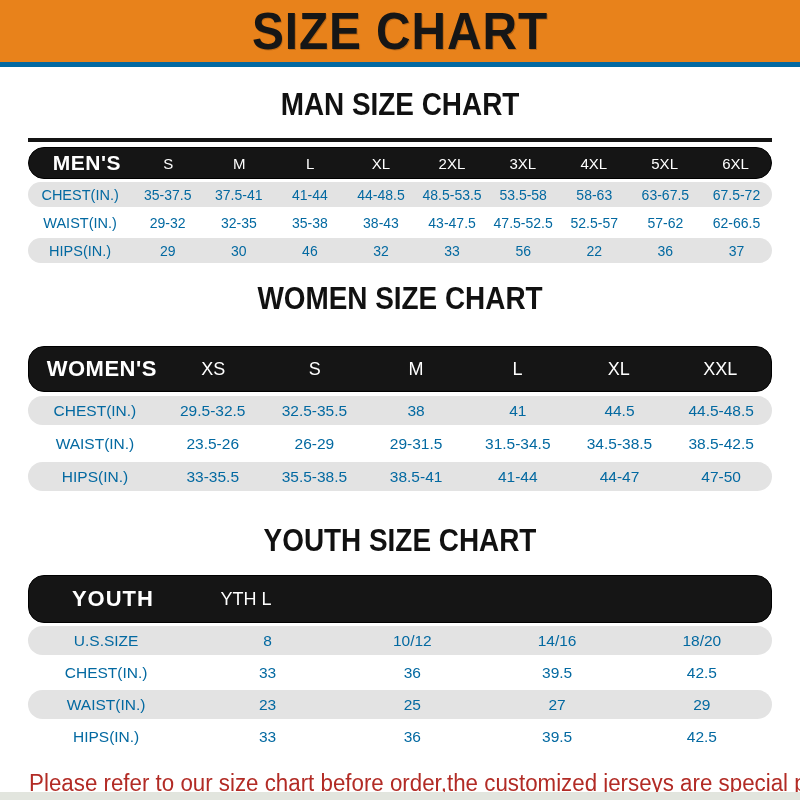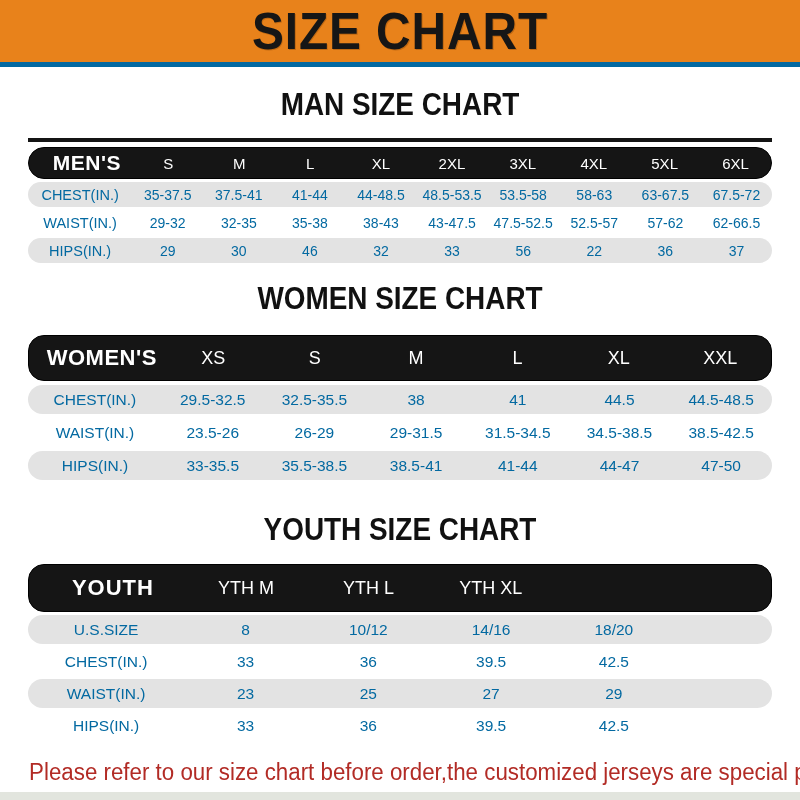--- a/index.html
+++ b/index.html
@@ -67,32 +67,32 @@
 
   
   .table-men{margin-top:15px;}
   .table-men .row{grid-template-columns:14% repeat(9,1fr);}
   .table-men .bar{height:30px;font-size:15px;}
   .table-men .corner{font-size:21px;}
   .table-men .trow{height:25px;font-size:14px;margin-top:3px;}
   .table-men .trow .rowlabel{font-size:14.5px;}
 
   
-  .table-women{margin-top:18px;}
+  .table-women{margin-top:29px;}
   .table-women .row{grid-template-columns:18% repeat(6,1fr);}
   .table-women .bar{height:44px;font-size:18px;}
   .table-women .corner{font-size:22px;}
   .table-women .trow{height:29px;font-size:15.5px;margin-top:4px;}
 
   
   .table-youth{margin-top:16px;}
   .table-youth .row{grid-template-columns:21% repeat(4,16.5%) 1fr;}
   .table-youth .bar{height:46px;font-size:18px;}
   .table-youth .corner{font-size:22px;letter-spacing:1px;}
-  .table-youth .trow{height:29px;font-size:15.5px;margin-top:3px;}
+  .table-youth .trow{height:29px;font-size:15.5px;margin-top:3px;gap:22px;}
 
   
   .footer-note{
     margin-top:16px;
     padding-left:30px;
     color:var(--footer-text,#B22B25);
     font-size:23px;
     line-height:1.4;
     font-weight:500;
     transform:scaleX(0.97);
@@ -208,23 +208,21 @@
           <div class="cell">47-50</div>
         </div>
       </div>
   </div>
 
   <div class="section-heading heading-youth">YOUTH SIZE CHART</div>
   <div class="table-youth">
     <div class="size-table">
         <div class="bar row">
           <div class="cell corner">YOUTH</div>
-          <div class="cell">YTH M</div>
           <div class="cell">YTH L</div>
-          <div class="cell">YTH XL</div>
         </div>
         <div class="trow row stripe">
           <div class="cell rowlabel">U.S.SIZE</div>
           <div class="cell">8</div>
           <div class="cell">10/12</div>
           <div class="cell">14/16</div>
           <div class="cell">18/20</div>
         </div>
         <div class="trow row plain">
           <div class="cell rowlabel">CHEST(IN.)</div>

